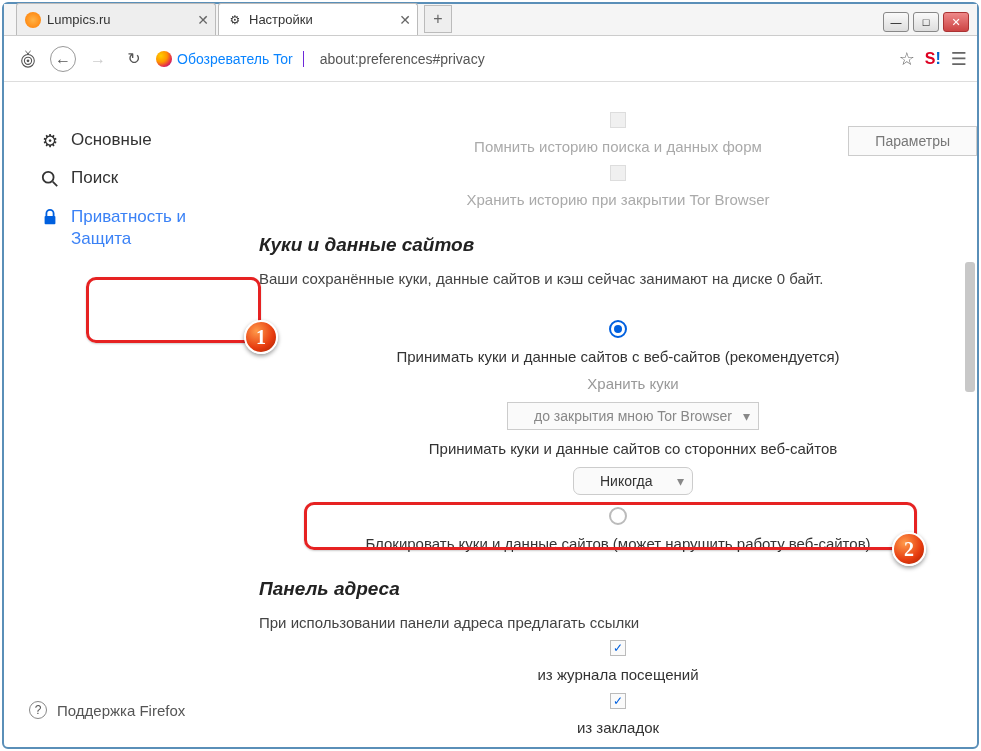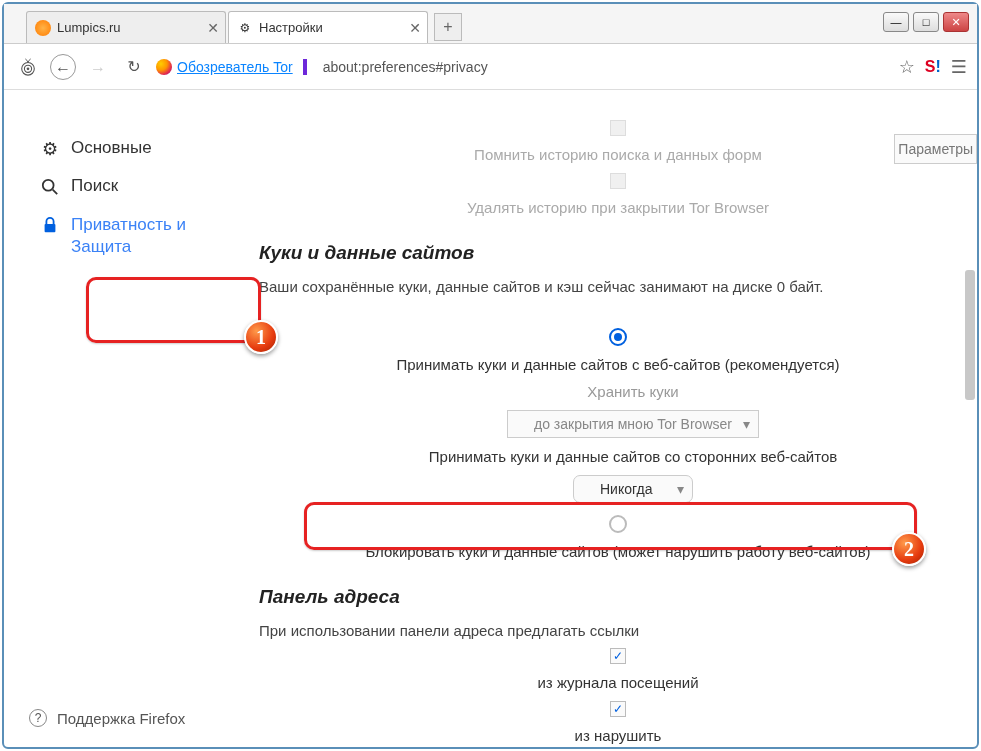--- a/index.html
+++ b/index.html
@@ -1,55 +1,55 @@
 <!DOCTYPE html>
 <html><head>
 <meta charset="utf-8">
 <style>
   * { box-sizing: border-box; margin: 0; padding: 0; font-family: "Segoe UI", Arial, sans-serif; }
   body { background: #fff; width: 981px; height: 751px; overflow: hidden; }
   .outer { border: 2px solid #5a8fb8; border-radius: 6px; width: 977px; height: 747px; margin: 2px; background: #fff; position: relative; }
 
   
-  .tabstrip { height: 40px; background: #f5f5f5; border-bottom: 1px solid #ccc; display: flex; align-items: flex-end; padding-left: 22px; position: relative; }
+  .tabstrip { height: 32px; background: #f5f5f5; border-bottom: 1px solid #ccc; display: flex; align-items: flex-end; padding-left: 12px; position: relative; }
   .tab { height: 32px; min-width: 200px; border: 1px solid #bbb; border-bottom: none; display: flex; align-items: center; padding: 0 8px; background: #eee; position: relative; font-size: 13px; color: #333; border-top-left-radius: 3px; border-top-right-radius: 3px; margin-right: 2px; }
   .tab.active { background: #fff; }
   .tab .fav { width: 16px; height: 16px; margin-right: 6px; border-radius: 50%; display: inline-flex; align-items: center; justify-content: center; font-size: 12px; }
   .tab .close { position: absolute; right: 6px; font-size: 14px; color: #666; cursor: pointer; }
   .newtab { width: 28px; height: 28px; border: 1px solid #bbb; background: #eee; display: flex; align-items: center; justify-content: center; margin-left: 4px; margin-bottom: 2px; font-size: 16px; color: #666; }
   .win-controls { position: absolute; right: 8px; top: 8px; display: flex; gap: 4px; }
   .win-btn { width: 26px; height: 20px; border: 1px solid #888; background: linear-gradient(#fafafa,#ddd); border-radius: 3px; display: flex; align-items: center; justify-content: center; font-size: 11px; }
   .win-btn.close-win { background: linear-gradient(#e88,#c44); color: #fff; border-color: #a33; }
 
   
   .navbar { height: 46px; border-bottom: 1px solid #ddd; display: flex; align-items: center; padding: 0 10px; gap: 8px; background: #fff; }
   .nav-icon { width: 28px; height: 28px; display: flex; align-items: center; justify-content: center; font-size: 16px; color: #555; cursor: pointer; border-radius: 3px; }
   .nav-icon.circle { border: 1px solid #999; border-radius: 50%; width: 26px; height: 26px; }
-  .identity { display: flex; align-items: center; gap: 5px; font-size: 14px; color: #0a84ff; border-right: 4px solid #6d28d9; padding-right: 10px; text-decoration: underline; }
+  .identity { display: flex; align-items: center; gap: 5px; font-size: 14px; color: #0a84ff; border-right: 1px solid #6d28d9; padding-right: 10px; }
   .identity .ff-logo { width: 16px; height: 16px; border-radius: 50%; background: radial-gradient(circle at 30% 30%, #ffcd00, #ff9500 40%, #e22850 70%, #6a1b9a); }
   .url { flex: 1; font-size: 14px; color: #555; padding: 0 8px; }
   .nav-right { display: flex; align-items: center; gap: 10px; }
   .star { font-size: 18px; color: #666; }
   .menu-burger { font-size: 18px; color: #666; }
 
   
   .content { display: flex; height: calc(100% - 86px); position: relative; }
   .sidebar { width: 235px; padding: 40px 0 0 25px; }
   .side-item { display: flex; align-items: flex-start; gap: 10px; padding: 8px 10px; font-size: 17px; color: #333; cursor: pointer; }
   .side-item .icon { width: 22px; height: 22px; display: flex; align-items: center; justify-content: center; font-size: 18px; flex-shrink: 0; }
   .side-item.selected { color: #3b82f6; }
   .side-item.selected .icon svg { fill: #0060df; }
   .side-support { position: absolute; bottom: 20px; left: 25px; display: flex; align-items: center; gap: 10px; font-size: 15px; color: #555; }
 
   .main { flex: 1; padding: 30px 0 0 20px; font-size: 15px; color: #333; position: relative; overflow: hidden; }
   .row { display: flex; align-items: center; gap: 10px; margin-bottom: 10px; flex-direction: column; }
   .chk { width: 16px; height: 16px; border: 1px solid #bbb; background: #fafafa; display: inline-flex; align-items: center; justify-content: center; font-size: 12px; color: #0060df; }
   .chk.disabled { background: #f0f0f0; border-color: #ddd; }
   .lbl-disabled { color: #aaa; }
-  .params-btn { position: absolute; right: 0; top: 44px; border: 1px solid #ccc; padding: 6px 3px; background: #fafafa; color: #777; font-size: 14px; }
+  .params-btn { position: absolute; right: 0; top: 44px; border: 1px solid #ccc; padding: 6px 26px; background: #fafafa; color: #777; font-size: 14px; }
 
   h2.section { font-size: 19px; font-weight: 700; color: #222; margin: 26px 0 12px; font-style: italic; }
   .desc { color: #444; margin-bottom: 6px; line-height: 1.5; }
   .link { color: #0060df; cursor: pointer; }
 
   .radio { width: 18px; height: 18px; border: 2px solid #bbb; border-radius: 50%; display: inline-flex; align-items: center; justify-content: center; }
   .radio.selected { border-color: #0060df; }
   .radio.selected::after { content: ""; width: 8px; height: 8px; background: #0060df; border-radius: 50%; }
   .indent { padding-left: 30px; }
   .sub-lbl { color: #999; }
@@ -141,21 +141,21 @@
       </div>
     </div>
 
     <div class="main">
       <div class="row">
         <span class="chk disabled"></span>
         <span class="lbl-disabled">Помнить историю поиска и данных форм</span>
       </div>
       <div class="row">
         <span class="chk disabled"></span>
-        <span class="lbl-disabled">Удалять историю при закрытии Tor Browser</span>
+        <span class="lbl-disabled">Хранить историю при закрытии Tor Browser</span>
       </div>
       <div class="params-btn">Параметры</div>
 
       <h2 class="section">Куки и данные сайтов</h2>
       <div class="desc">Ваши сохранённые куки, данные сайтов и кэш сейчас занимают на диске 0 байт.</div>
 
       <div class="row" style="margin-top:29px;">
         <span class="radio selected"></span>
         <span>Принимать куки и данные сайтов с веб-сайтов (рекомендуется)</span>
       </div>
@@ -173,21 +173,21 @@
       </div>
 
       <h2 class="section">Панель адреса</h2>
       <div class="desc">При использовании панели адреса предлагать ссылки</div>
       <div class="row">
         <span class="chk">✓</span>
         <span>из журнала посещений</span>
       </div>
       <div class="row">
         <span class="chk">✓</span>
-        <span>из нарушить</span>
+        <span>из закладок</span>
       </div>
 
       <div class="scrollthumb"></div>
     </div>
   </div>
 
   <div class="anno" style="left:82px; top:273px; width:175px; height:66px;"></div>
   <div class="badge" style="left:240px; top:316px;">1</div>
 
   <div class="anno" style="left:300px; top:498px; width:613px; height:48px;"></div>

